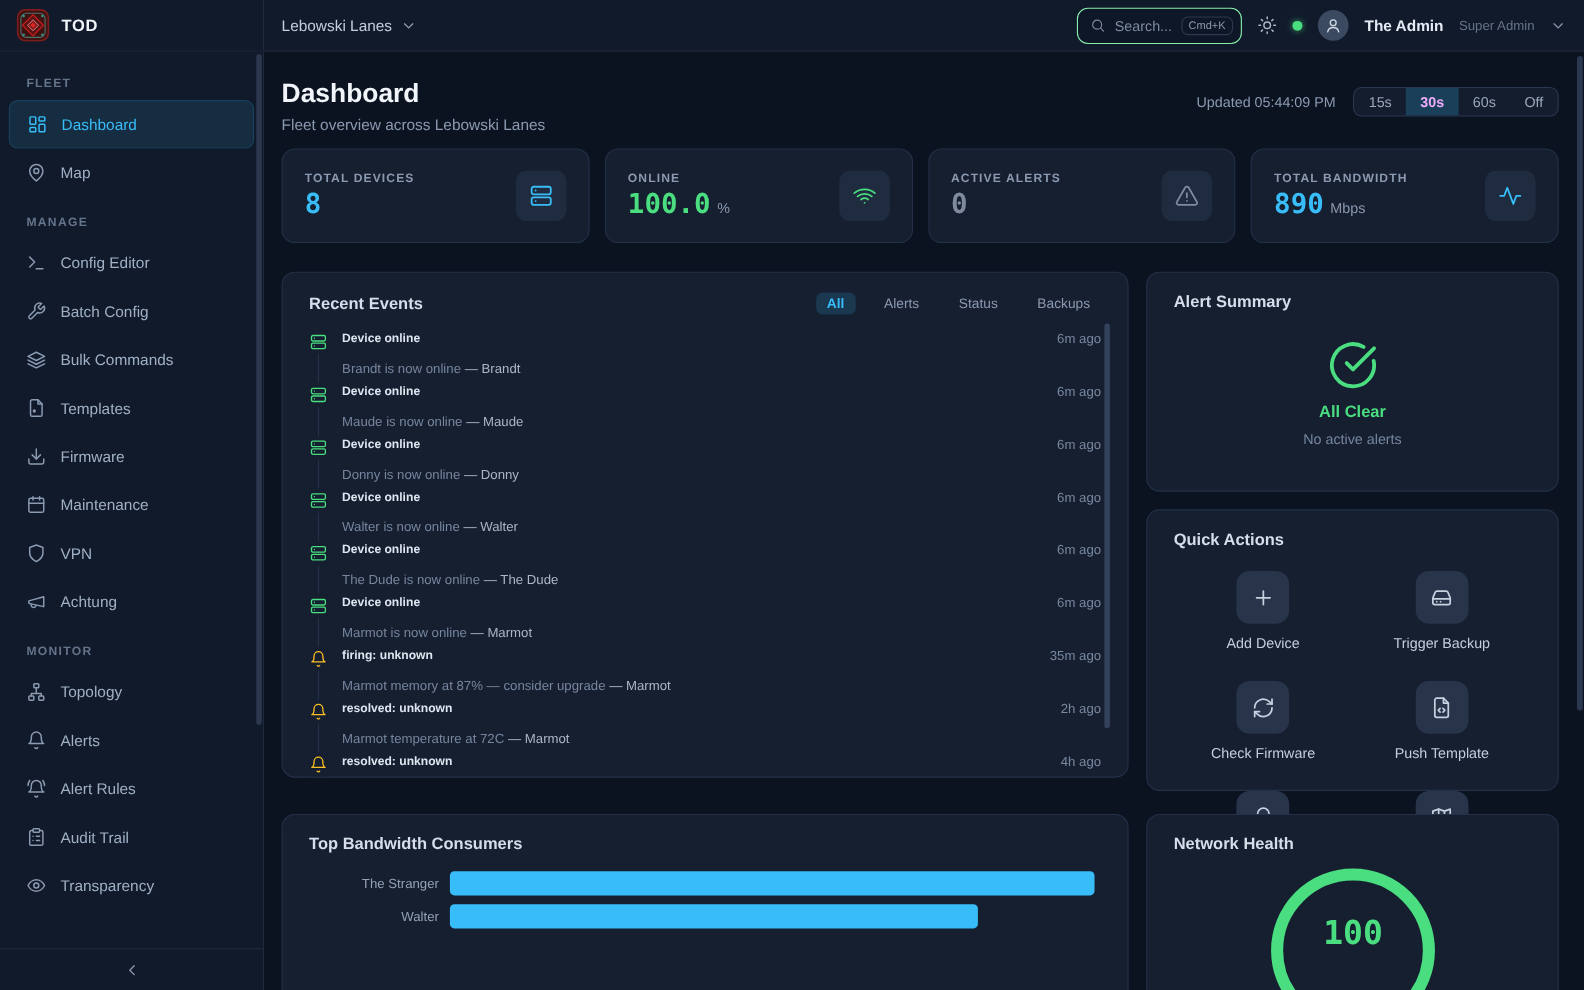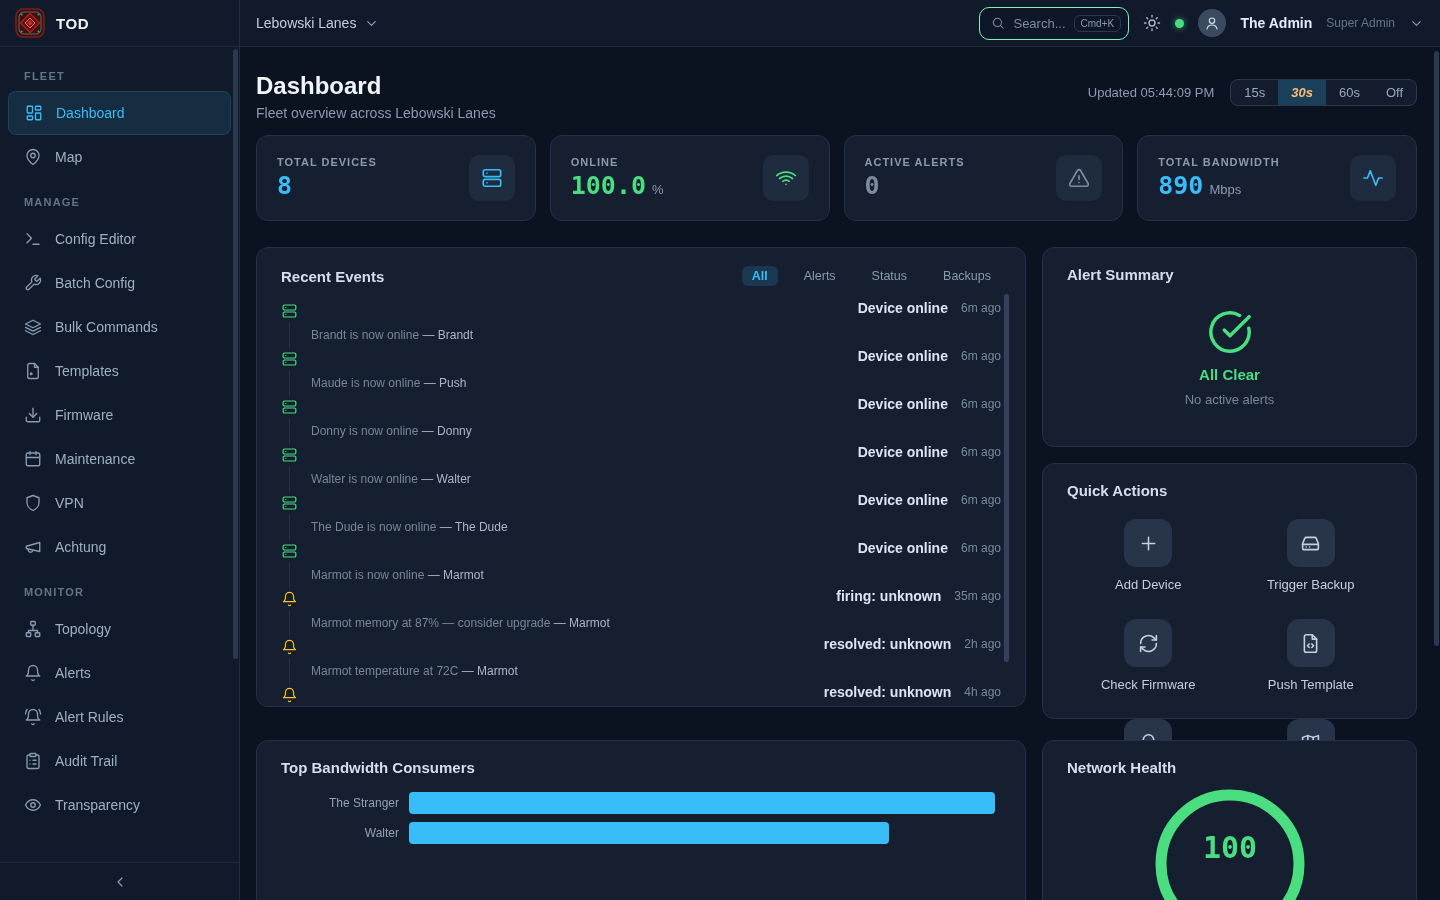--- a/index.html
+++ b/index.html
@@ -51,21 +51,21 @@
   .main-scroll{position:fixed;top:51px;right:1px;width:5px;height:595px;border-radius:3px;background:#2b3850;}
 
   
   .page-head{display:flex;justify-content:space-between;align-items:flex-start;margin-bottom:14px;}
   .page-title{font-size:24px;font-weight:700;color:#f1f5f9;line-height:30px;}
   .page-sub{font-size:14px;color:var(--muted);margin-top:4px;}
   .head-meta{display:flex;align-items:center;gap:16px;margin-top:8px;}
   .updated{font-size:13px;color:var(--muted);}
   .seg{display:flex;border:1px solid #2b3950;border-radius:8px;background:#131d2e;overflow:hidden;}
   .seg-btn{font-size:13px;color:#9aa8bd;padding:5px 13px;cursor:pointer;}
-  .seg-btn.active{background:rgba(56,189,248,.22);color:#fdba74;font-weight:600;font-style:italic;}
+  .seg-btn.active{background:rgba(56,189,248,.22);color:#f0abfc;font-weight:600;}
 
   
   .stats{display:grid;grid-template-columns:repeat(4,1fr);gap:14px;margin-bottom:26px;}
   .stat{height:86px;background:var(--panelbg);border:1px solid var(--panelborder);border-radius:12px;padding:14px 20px;display:flex;align-items:center;justify-content:space-between;}
   .stat-label{font-size:11px;font-weight:600;letter-spacing:1px;color:var(--muted);}
   .stat-valrow{display:flex;align-items:baseline;gap:6px;margin-top:4px;}
   .stat-value{font-family:"DejaVu Sans Mono",monospace;font-weight:700;font-size:25px;line-height:28px;}
   .stat-suffix{font-size:13px;color:var(--muted);}
   .stat-tile{width:46px;height:46px;border-radius:10px;background:#1f2b3e;display:flex;align-items:center;justify-content:center;}
   .stat-tile .icon{width:22px;height:22px;}
@@ -80,21 +80,21 @@
   .events{height:460px;overflow:hidden;}
   .ev-head{display:flex;align-items:center;justify-content:space-between;}
   .tabs{display:flex;align-items:flex-start;gap:16px;font-size:12.5px;color:#8b9ab0;}
   .tab{padding:3px 10px;border-radius:6px;cursor:pointer;}
   .tab.active{background:rgba(56,189,248,.16);color:var(--blue);font-weight:600;}
   .ev-list{margin-top:14px;position:relative;}
   .ev-list::before{content:"";position:absolute;left:8px;top:14px;bottom:26px;width:1px;background:#243149;}
   .ev{display:grid;grid-template-columns:17px 1fr auto;column-gap:13px;height:48px;position:relative;cursor:pointer;}
   .ev-icon{grid-row:1/3;width:17px;height:22px;padding:3px 0;background:var(--panelbg);color:var(--green);z-index:1;}
   .ev-icon.amber{color:var(--amber);}
-  .ev-title{font-size:14px;font-weight:600;color:#dde5f0;line-height:17px;text-align:right;}
+  .ev-title{font-size:11px;font-weight:600;color:#dde5f0;line-height:17px;}
   .ev-time{font-size:12px;color:#7888a0;line-height:17px;}
   .ev-sub{grid-column:2/4;font-size:12px;color:var(--dim);margin-top:4px;}
   .ev-dev{color:#aab6c8;}
   .ev-scroll{position:absolute;top:46px;bottom:44px;right:16px;width:5px;border-radius:3px;background:#33415c;}
 
   
   .rightcol{display:flex;flex-direction:column;gap:16px;}
   .alert-summary{height:200px;}
   .as-body{display:flex;flex-direction:column;align-items:center;margin-top:26px;}
   .as-icon{width:46px;height:46px;color:var(--green);}
@@ -466,21 +466,21 @@
           <div class="ev">
             <span class="icon ev-icon">
                 <svg viewBox="0 0 24 24" fill="none" stroke="currentColor" stroke-width="1.8" stroke-linecap="round" stroke-linejoin="round">
                   <rect x="2.5" y="3" width="19" height="7.5" rx="2"></rect>
                   <rect x="2.5" y="13.5" width="19" height="7.5" rx="2"></rect>
                   <path d="M6.5 6.75h.01M6.5 17.25h.01"></path>
                 </svg>
               </span>
             <span class="ev-title">Device online</span>
             <span class="ev-time">6m ago</span>
-            <span class="ev-sub"><span>Maude is now online</span> <span class="ev-dev">— Push</span></span>
+            <span class="ev-sub"><span>Maude is now online</span> <span class="ev-dev">— Maude</span></span>
           </div>
           <div class="ev">
             <span class="icon ev-icon">
                 <svg viewBox="0 0 24 24" fill="none" stroke="currentColor" stroke-width="1.8" stroke-linecap="round" stroke-linejoin="round">
                   <rect x="2.5" y="3" width="19" height="7.5" rx="2"></rect>
                   <rect x="2.5" y="13.5" width="19" height="7.5" rx="2"></rect>
                   <path d="M6.5 6.75h.01M6.5 17.25h.01"></path>
                 </svg>
               </span>
             <span class="ev-title">Device online</span>

